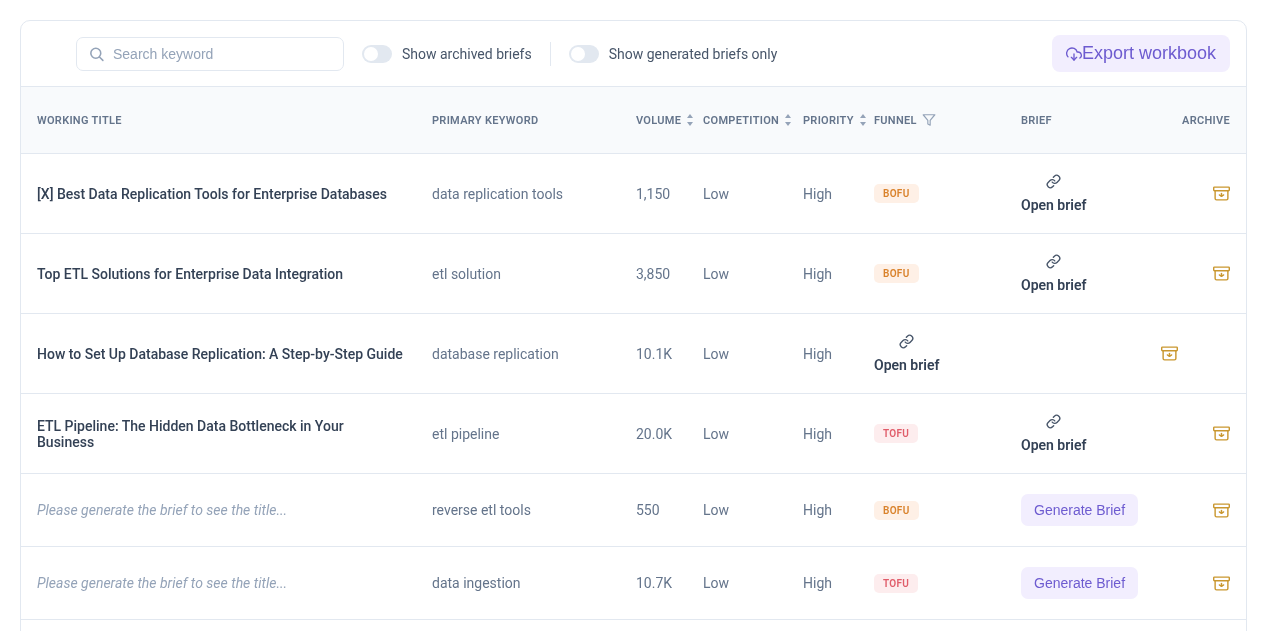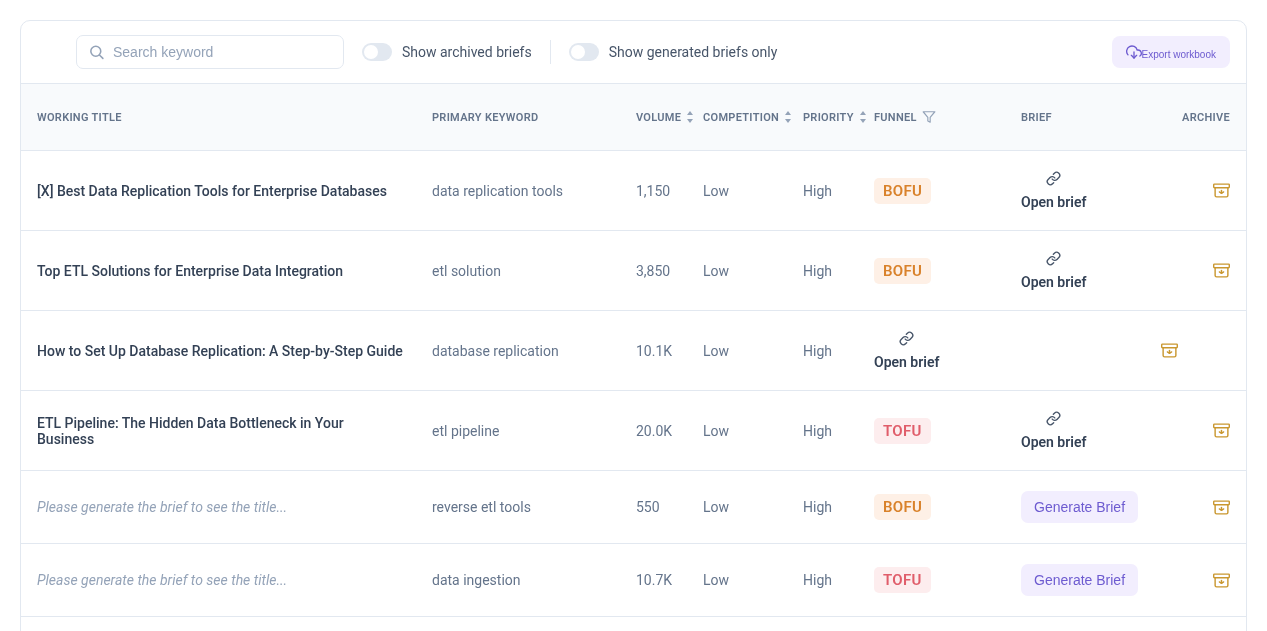--- a/index.html
+++ b/index.html
@@ -70,27 +70,27 @@
   }
   .toggle-label { font-size: 14px; color: #475569; }
   .vsep {
     width: 1px;
     height: 24px;
     background: #E2E8F0;
   }
   .spacer { flex: 1; }
   .export-btn {
     display: inline-flex;
-    align-items: flex-end;
+    align-items: center;
     background: #F2EEFE;
     color: #6D5BD0;
     border: none;
     border-radius: 8px;
     padding: 8px 14px;
-    font-size: 10px;
+    font-size: 18px;
     font-weight: 500;
     cursor: pointer;
   }
   .export-btn svg { color: #6D5BD0; }
 
   .table-header {
     display: grid;
     grid-template-columns: 395px 204px 67px 100px 71px 147px 157px 52px;
     align-items: center;
     padding: 26px 16px;
@@ -128,21 +128,21 @@
     color: #94A3B8;
     font-weight: 400;
   }
   .keyword-cell { color: #64748B; font-size: 14px; }
   .vol-cell { color: #64748B; font-size: 14px; }
   .comp-cell { color: #64748B; font-size: 14px; }
   .prio-cell { color: #64748B; font-size: 14px; }
 
   .funnel-badge {
     display: inline-block;
-    font-size: 15px;
+    font-size: 10px;
     font-weight: 600;
     padding: 4px 9px;
     border-radius: 5px;
     letter-spacing: 0.3px;
   }
   .funnel-BOFU { background: #FEF0E6; color: #D9822B; }
   .funnel-MOFU { background: #EEF0F3; color: #64748B; }
   .funnel-TOFU { background: #FDEDEE; color: #E05D6A; }
 
   .brief-cell { display: flex; align-items: center; }

